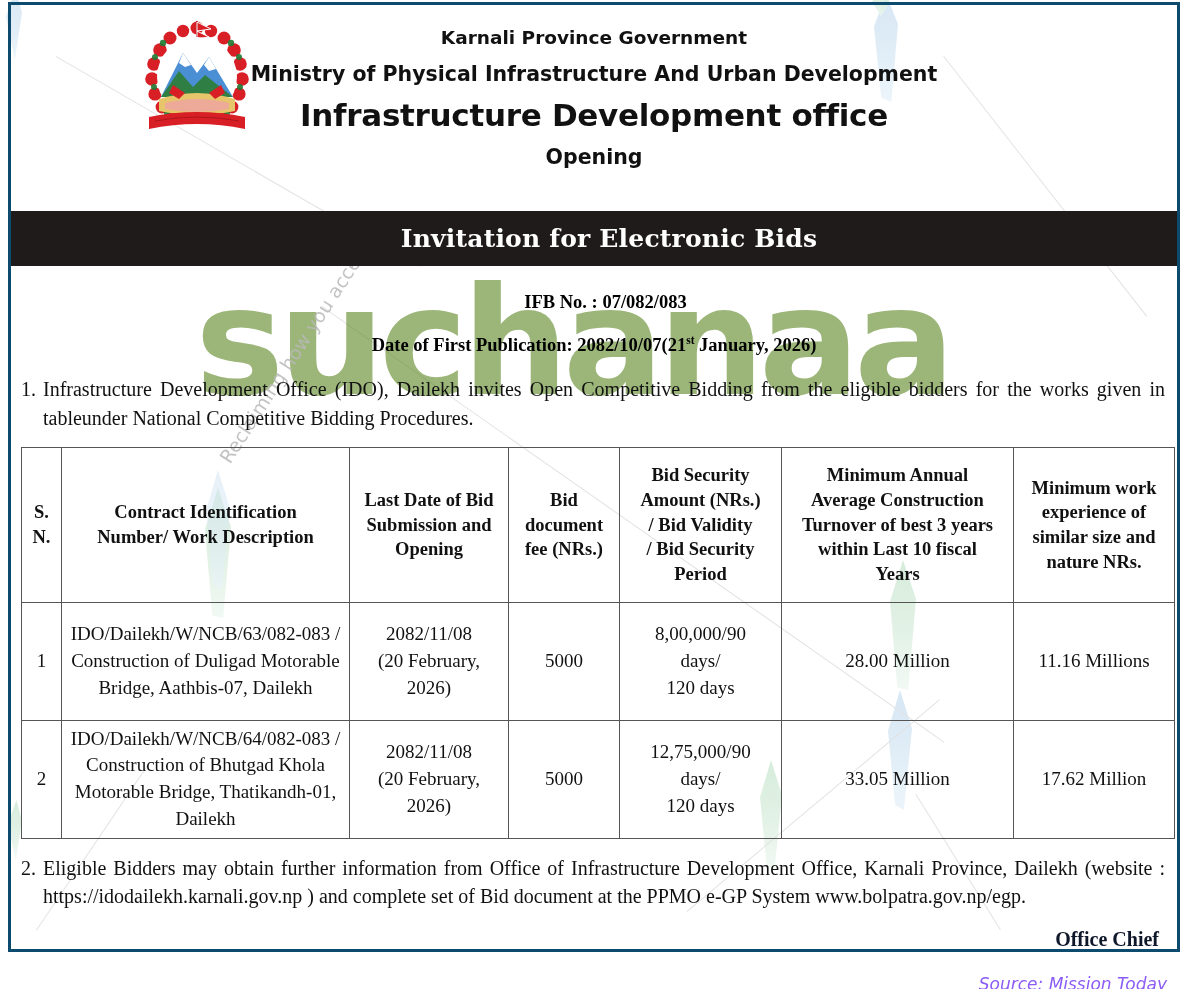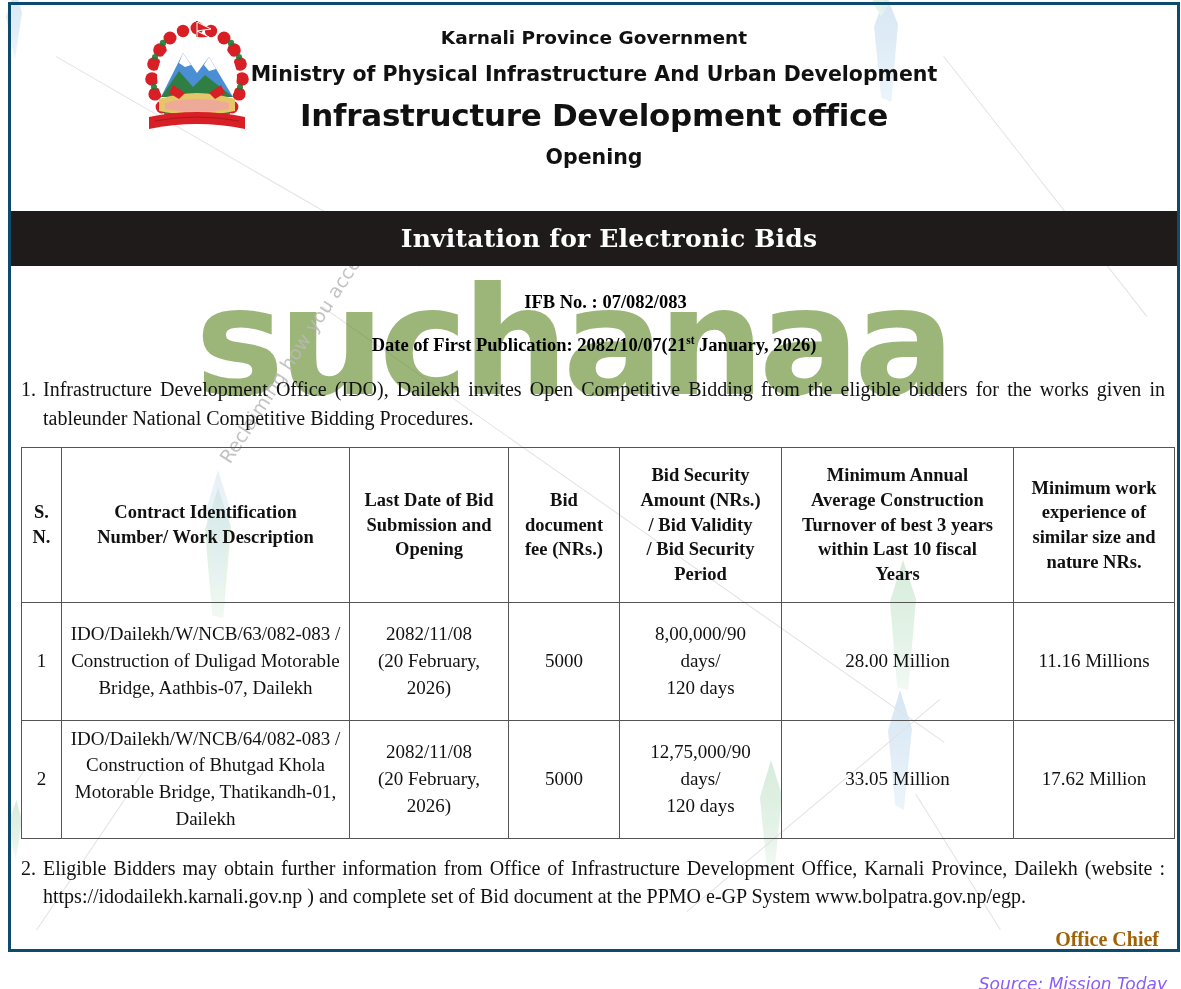--- a/index.html
+++ b/index.html
@@ -152,21 +152,21 @@
   .col5{width:162px;}
   .col6{width:232px;}
   .col7{width:161px;}
 
   
   .office-chief{
     position:relative;z-index:2;
     text-align:right;
     font-size:20px;font-weight:bold;
     margin:17px 18px 0 0;
-    color:#a16207;
+    color:#0f172a;
   }
 
   
   .source{
     position:absolute;left:0;right:14px;top:958px;
     text-align:right;
     font-family:"DejaVu Sans", sans-serif;
     font-style:italic;
     font-size:17px;
     color:#8b5cf6;

